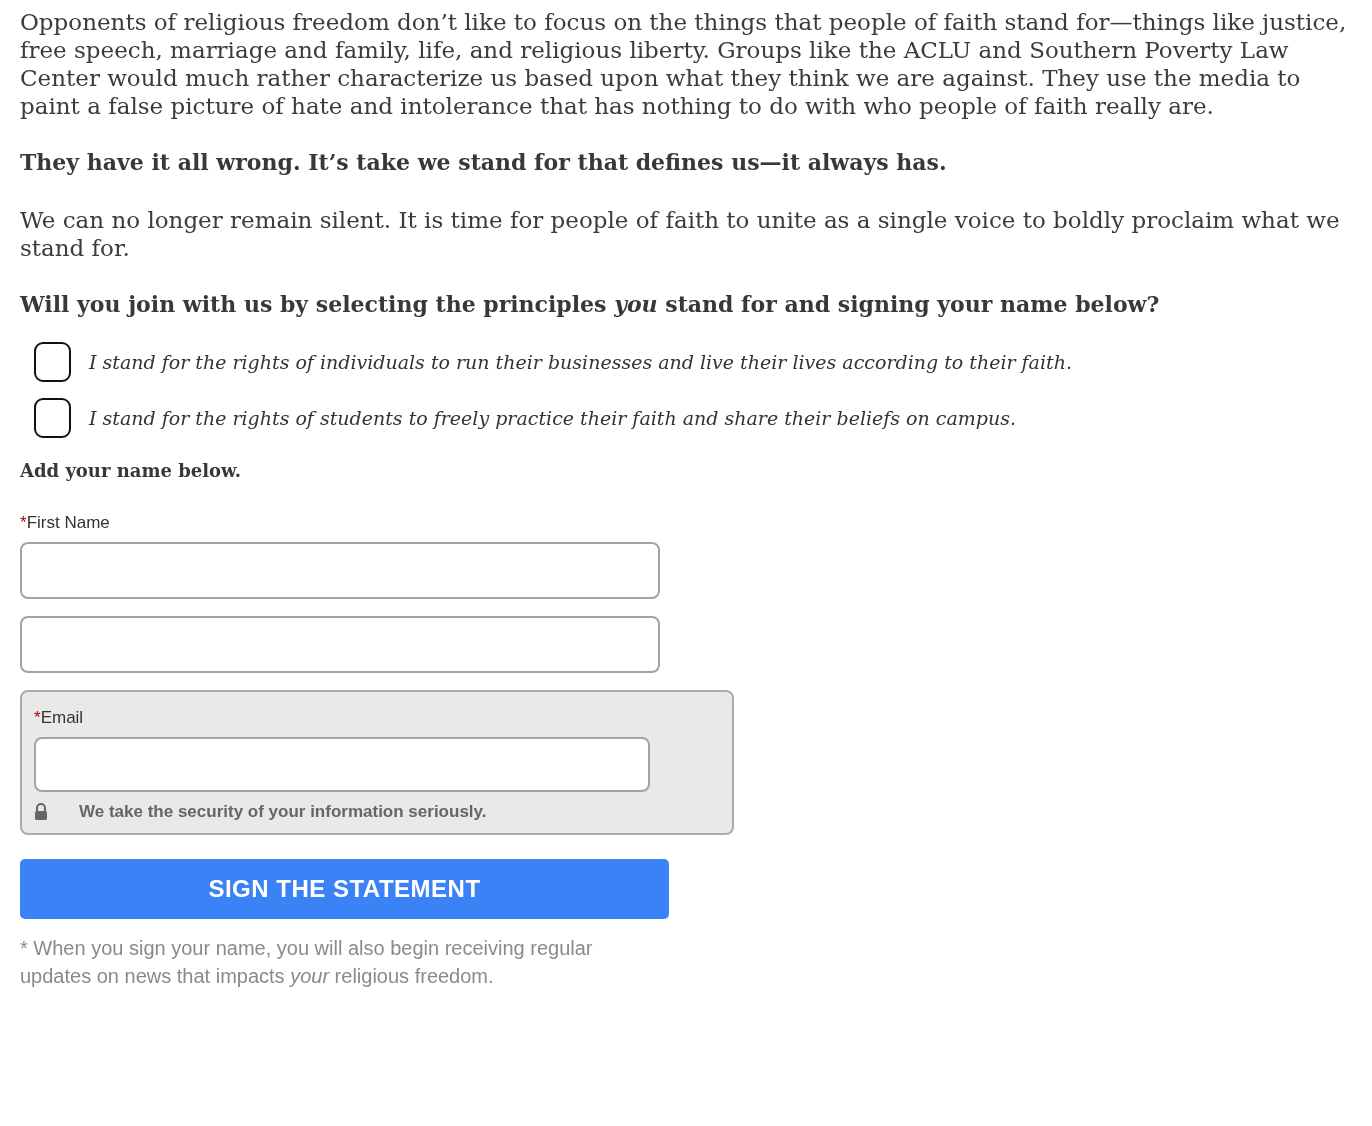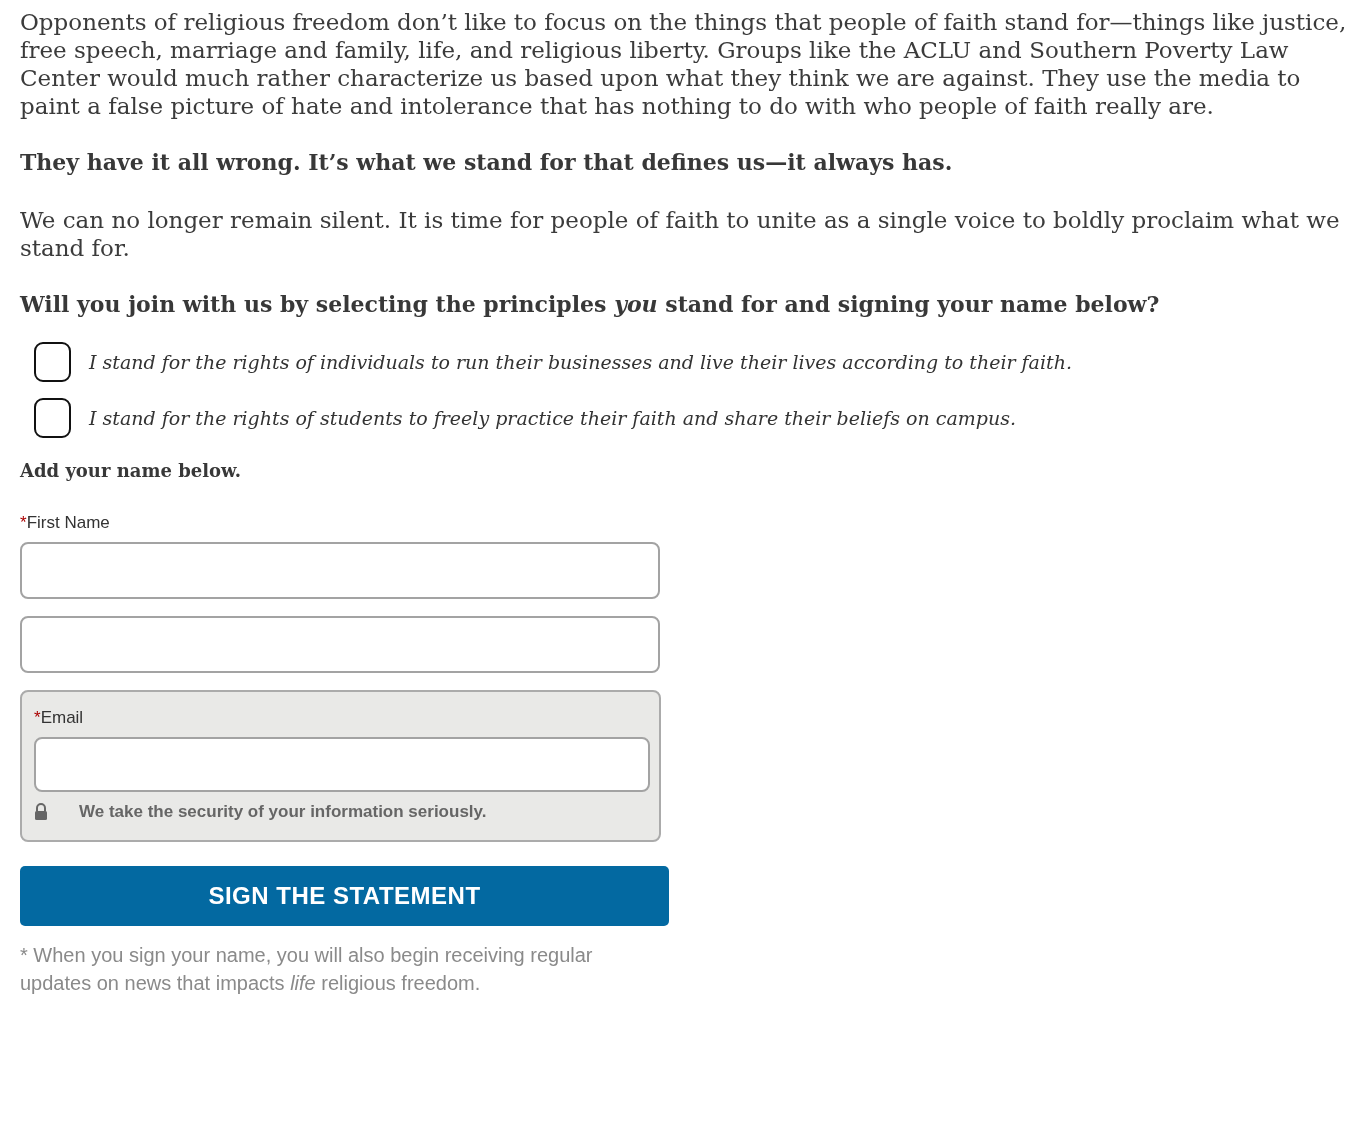--- a/index.html
+++ b/index.html
@@ -90,25 +90,25 @@
     border: 2px solid #a3a3a3;
     border-radius: 8px;
     background: #ffffff;
     font-size: 20px;
     font-family: "Liberation Sans", sans-serif;
     padding: 0 12px;
     margin: 0 0 17px 0;
     outline: none;
   }
   .email-box {
-    width: 641px;
+    width: 714px;
     background: #e9e9e7;
     border: 2px solid #ababab;
     border-radius: 8px;
-    padding: 16px 12px 18px 12px;
+    padding: 16px 12px 11px 12px;
     margin: 4px 0 24px 0;
   }
   .email-box input.text-input {
     width: 616px;
     height: 55px;
     margin: 0;
   }
   .security-note {
     display: flex;
     align-items: center;
@@ -117,21 +117,21 @@
     font-weight: bold;
     font-size: 17px;
     gap: 24px;
   }
   .lock-icon { flex: 0 0 auto; margin-right: 7px; display: inline-block; }
 
   button.sign-button {
     display: block;
     width: 649px;
     height: 60px;
-    background: #0369a1;
+    background: #3b82f6;
     color: #ffffff;
     border: none;
     border-radius: 5px;
     font-family: "Liberation Sans", sans-serif;
     font-weight: bold;
     font-size: 24px;
     letter-spacing: 0.5px;
     cursor: pointer;
   }
   p.footer-note {
@@ -145,21 +145,21 @@
   p.footer-note em { font-style: italic; }
 </style>
 </head>
 <body>
 
 <div class="page">
 
 
   <p class="body-paragraph">Opponents of religious freedom don’t like to focus on the things that people of faith stand for—things like justice, free speech, marriage and family, life, and religious liberty. Groups like the ACLU and Southern Poverty Law Center would much rather characterize us based upon what they think we are against. They use the media to paint a false picture of hate and intolerance that has nothing to do with who people of faith really are.</p>
 
-  <h2 class="subheading">They have it all wrong. It’s what we stand for that defines us—it always has.</h2>
+  <h2 class="subheading">They have it all wrong. It’s take we stand for that defines us—it always has.</h2>
 
   <p class="body-paragraph">We can no longer remain silent. It is time for people of faith to unite as a single voice to boldly proclaim what we stand for.</p>
 
   <h3 class="question-heading"><span>Will you join with us by selecting the principles </span><em>you</em><span> stand for and signing your name below?</span></h3>
 
   <div class="principles">
     <div class="principle-row">
       <span class="checkbox" role="checkbox" aria-checked="false"></span>
       <span class="principle-label">I stand for the rights of individuals to run their businesses and live their lives according to their faith.</span>
     </div>
@@ -186,15 +186,15 @@
           <path d="M3 8 V5 a4 4 0 0 1 8 0 V8" fill="none" stroke="#666666" stroke-width="2"></path>
           <rect x="1" y="8" width="12" height="9" rx="1.5" fill="#666666"></rect>
         </svg>
         <span>We take the security of your information seriously.</span>
       </div>
     </div>
 
     <button class="sign-button" type="submit">SIGN THE STATEMENT</button>
   </form>
 
-  <p class="footer-note"><span>* When you sign your name, you will also begin receiving regular updates on news that impacts </span><em>life</em><span> religious freedom.</span></p>
+  <p class="footer-note"><span>* When you sign your name, you will also begin receiving regular updates on news that impacts </span><em>your</em><span> religious freedom.</span></p>
 
 </div>
 
 </body></html>

